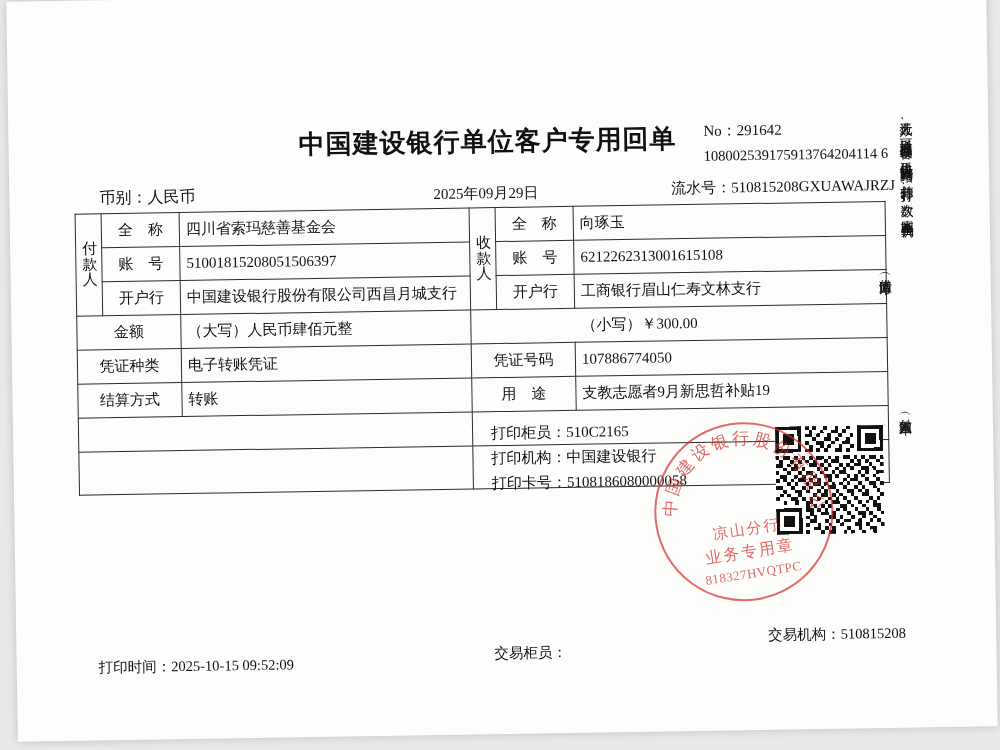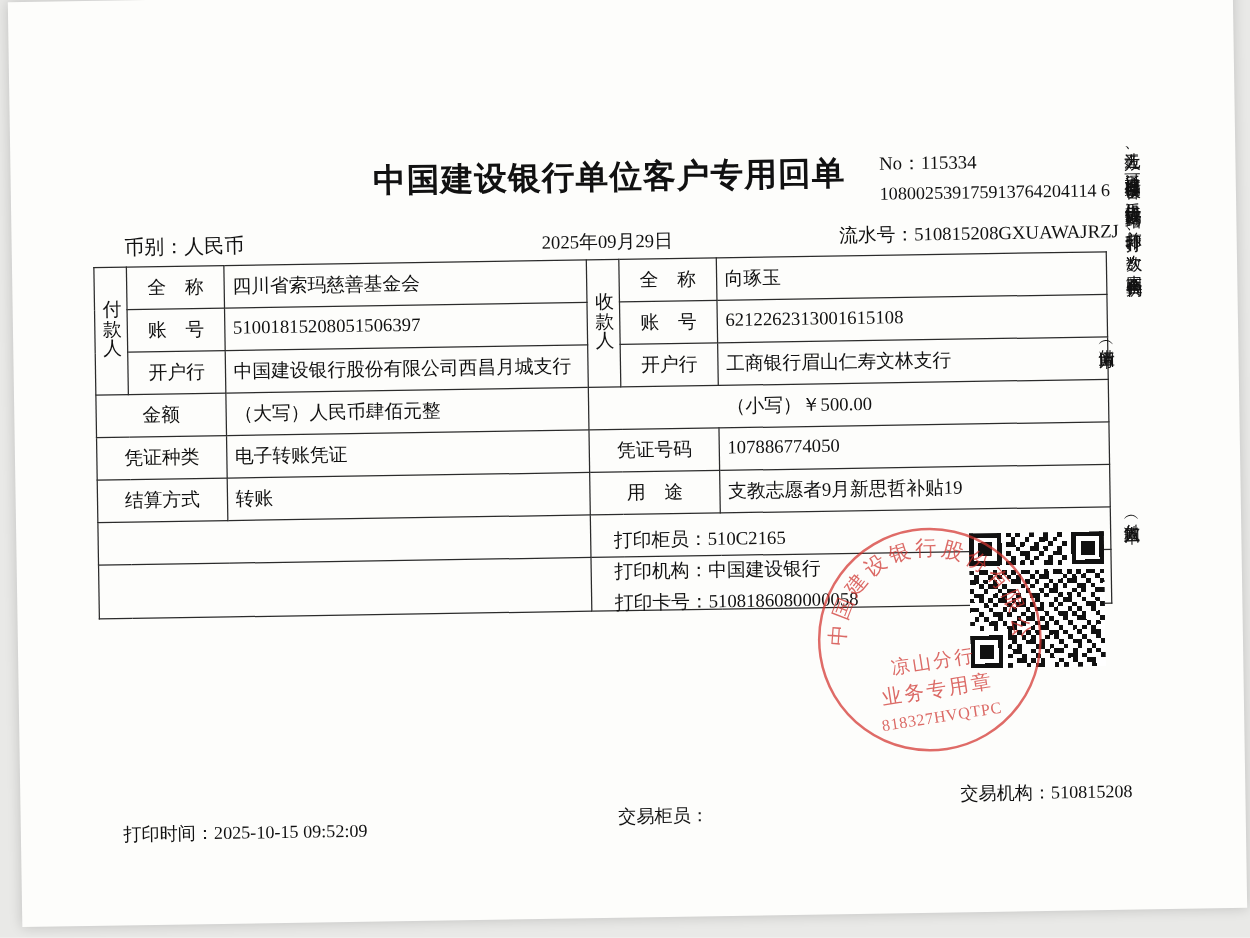--- a/index.html
+++ b/index.html
@@ -217,21 +217,21 @@
 </head>
 <body>
 
 <div id="page">
   <div class="paper">
     <div class="sheet">
 
       <div class="title">中国建设银行单位客户专用回单</div>
 
       <div class="no-line">
-        <span>No：</span><span>115334</span>
+        <span>No：</span><span>291642</span>
       </div>
 
       <div class="longnum">108002539175913764204114 6</div>
 
       <div class="currency-label">币别：人民币</div>
       <div class="date-line">2025年09月29日</div>
       <div class="serial-line">
         <span>流水号：</span><span>510815208GXUAWAJRZJ</span>
       </div>
 
@@ -270,21 +270,21 @@
         <tr>
           <td class="fieldname">开户行</td>
           <td class="fieldval">中国建设银行股份有限公司西昌月城支行</td>
           <td class="fieldname">开户行</td>
           <td class="fieldval">工商银行眉山仁寿文林支行</td>
         </tr>
         <tr>
           <td class="amt-label" colspan="2">金额</td>
           <td class="fieldval">（大写）人民币肆佰元整</td>
           <td colspan="3" style="padding-left:110px;">
-            <span>（小写）</span><span>￥500.00</span>
+            <span>（小写）</span><span>￥300.00</span>
           </td>
         </tr>
         <tr>
           <td class="amt-label" colspan="2">凭证种类</td>
           <td class="fieldval">电子转账凭证</td>
           <td colspan="2" style="text-align:center;">凭证号码</td>
           <td class="fieldval">107886774050</td>
         </tr>
         <tr>
           <td class="amt-label" colspan="2">结算方式</td>

